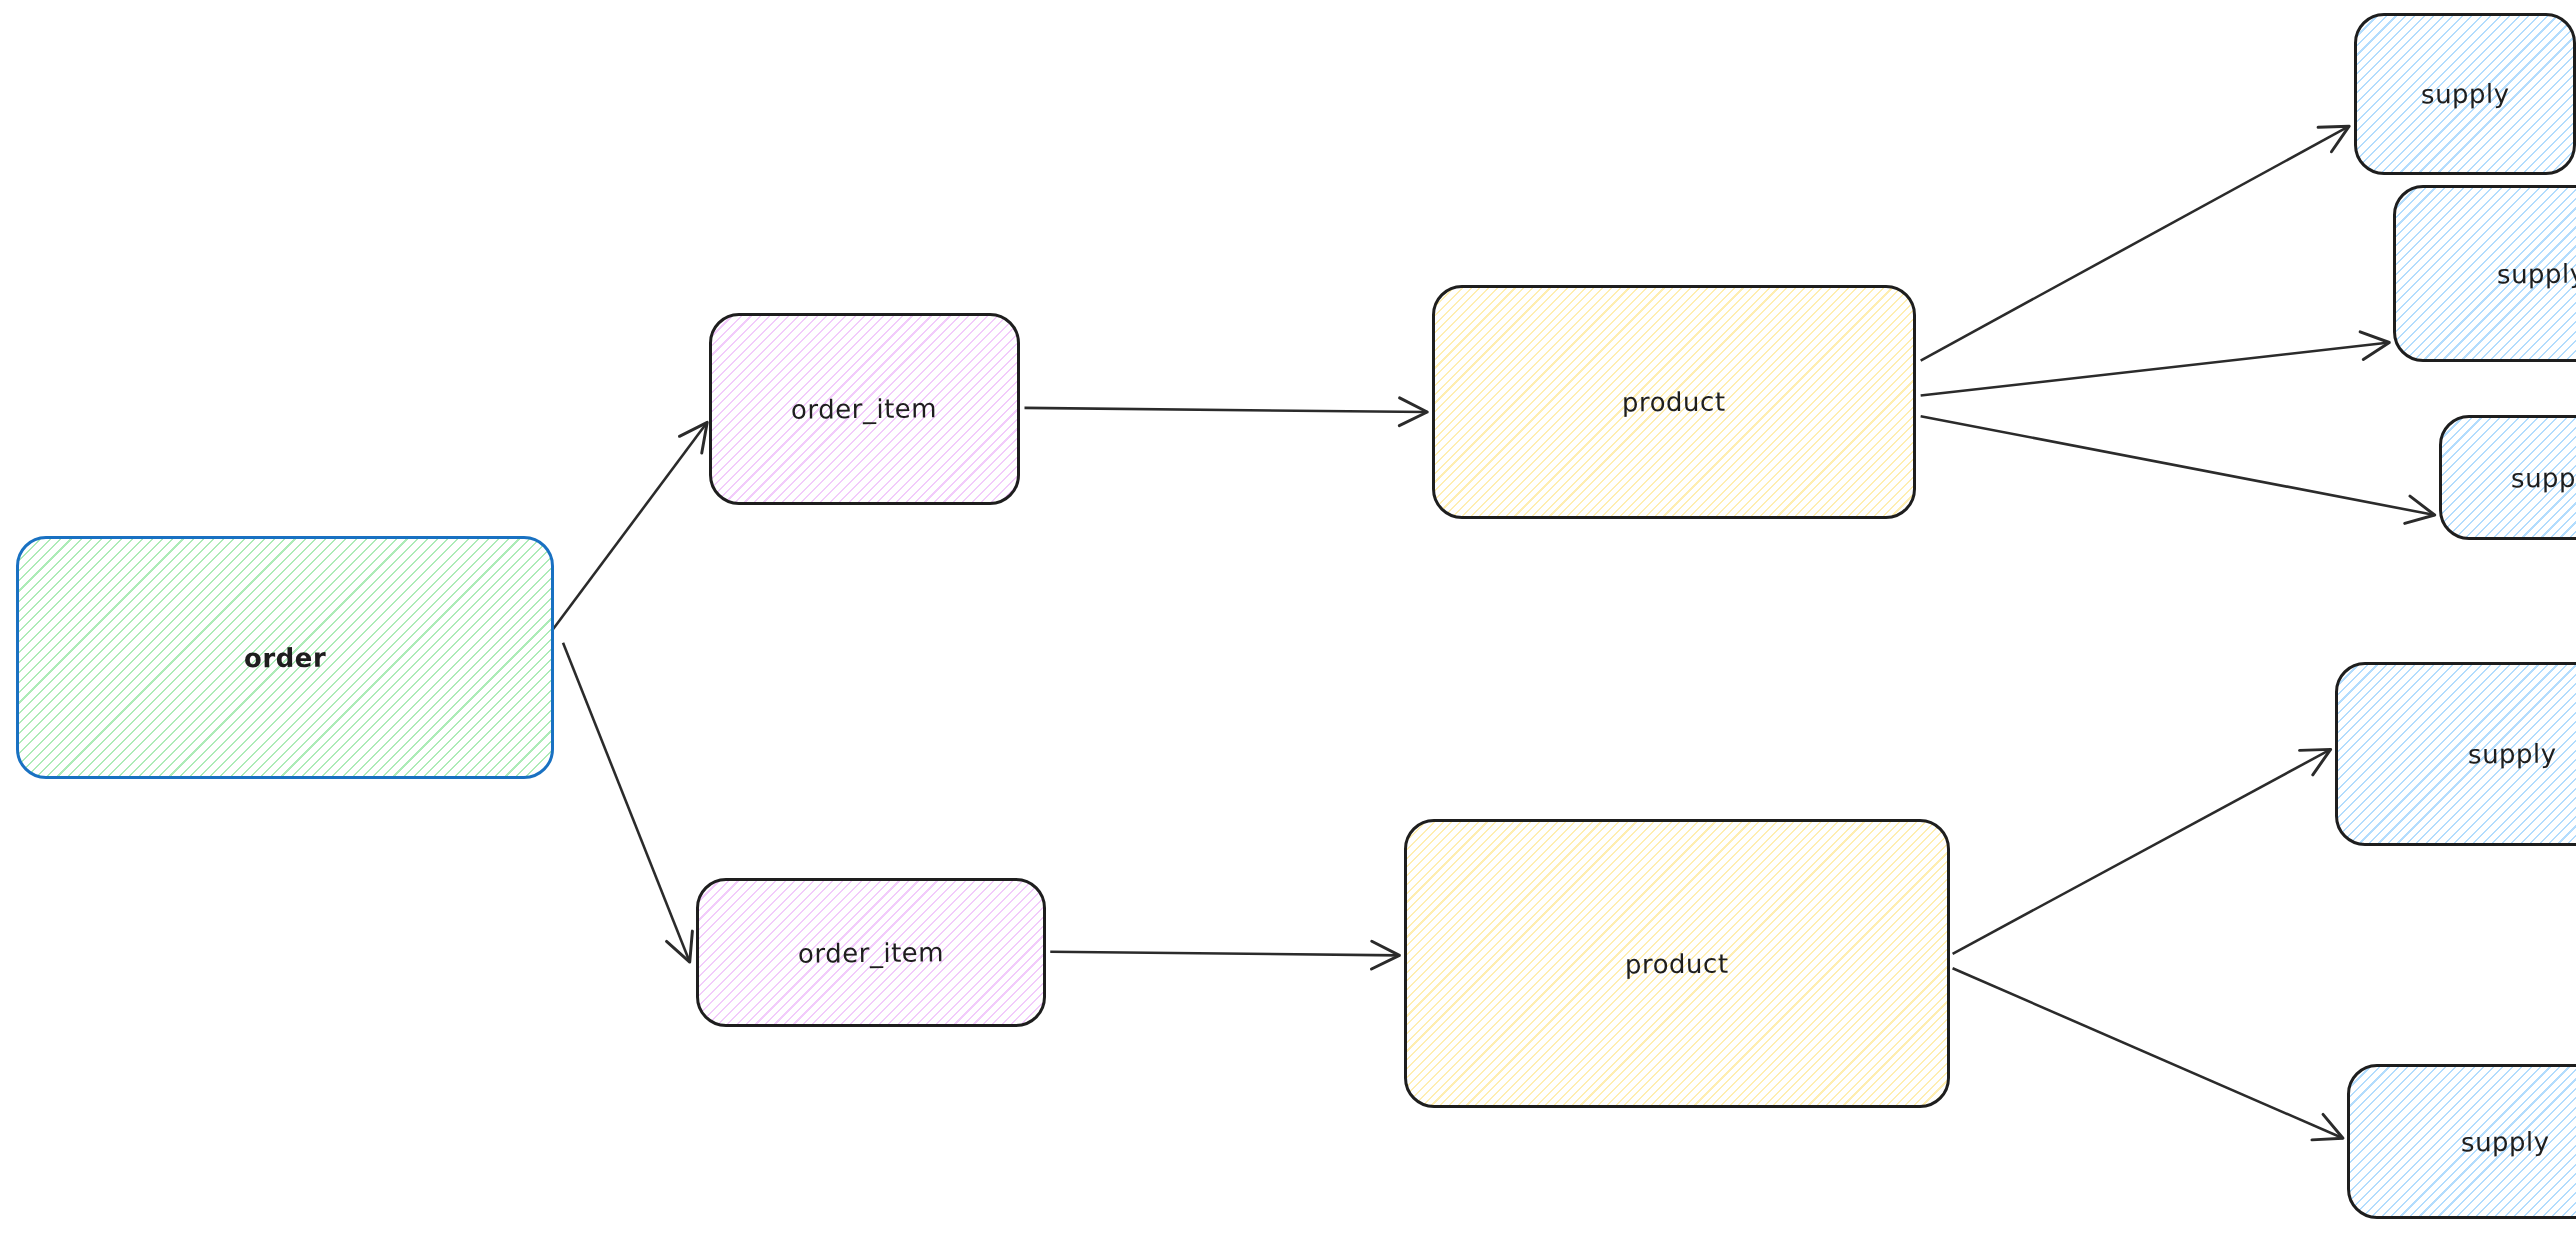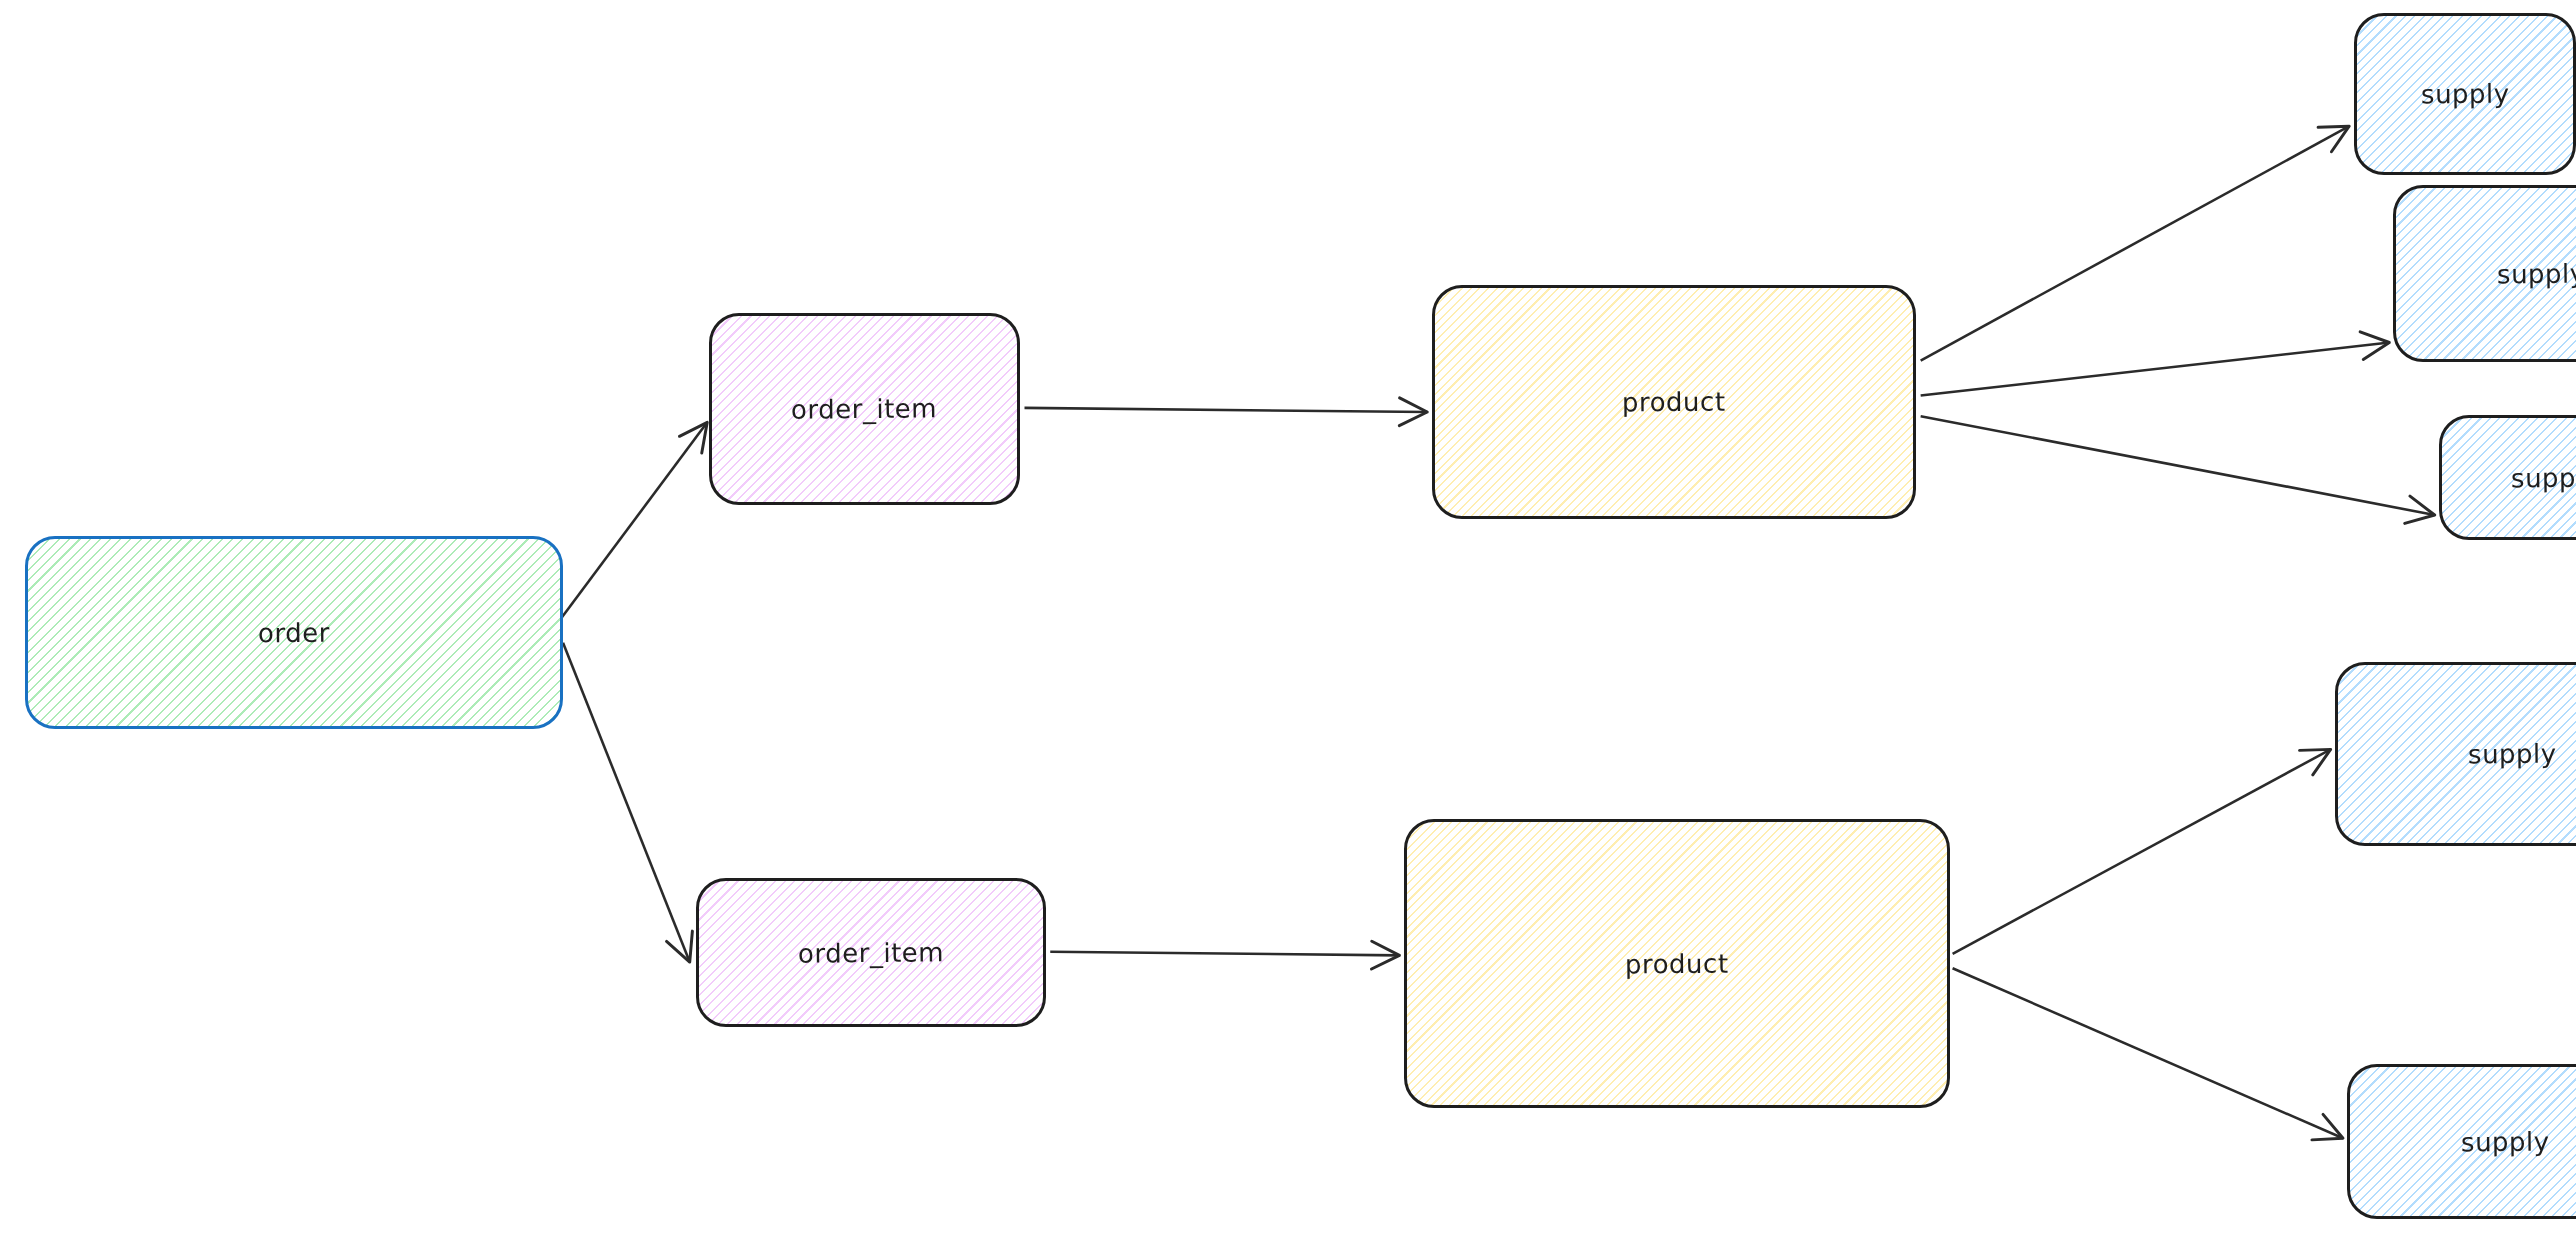--- a/index.html
+++ b/index.html
@@ -55,21 +55,21 @@
       rgba(255,212,59,0.40) 0px, rgba(255,212,59,0.40) 1.5px,
       rgba(0,0,0,0) 1.5px, rgba(0,0,0,0) 6.2px);
   }
   .h-blue {
     background-image: repeating-linear-gradient(135deg,
       rgba(116,192,252,0.55) 0px, rgba(116,192,252,0.55) 1.5px,
       rgba(0,0,0,0) 1.5px, rgba(0,0,0,0) 6.7px);
   }
 
   
-  #n-order        { left:   25px; top: 536px; width: 538px; height: 193px; border-color:#1971c2; border-width:3.6px; }
+  #n-order        { left:   16px; top: 536px; width: 538px; height: 243px; border-color:#1971c2; border-width:3.6px;font-weight:bold; }
   #n-order-item-1 { left: 709px; top:  313px; width:  311px; height: 192px; }
   #n-order-item-2 { left: 696px; top: 878px; width:  350px; height: 149px; }
   #n-product-1    { left: 1432px; top:  285px; width:  484px; height: 234px; }
   #n-product-2    { left: 1404px; top: 819px; width: 546px; height: 289px; }
   #n-supply-1     { left: 2354px; top:   13px; width:  222px; height: 162px; }
   #n-supply-2     { left: 2393px; top:  185px; width:  296px; height: 177px; }
   #n-supply-3     { left: 2439px; top:  415px; width:  232px; height: 125px; }
   #n-supply-4     { left: 2335px; top: 662px; width:  354px; height: 184px; }
   #n-supply-5     { left: 2347px; top: 1064px; width:  316px; height: 155px; }
 </style>

